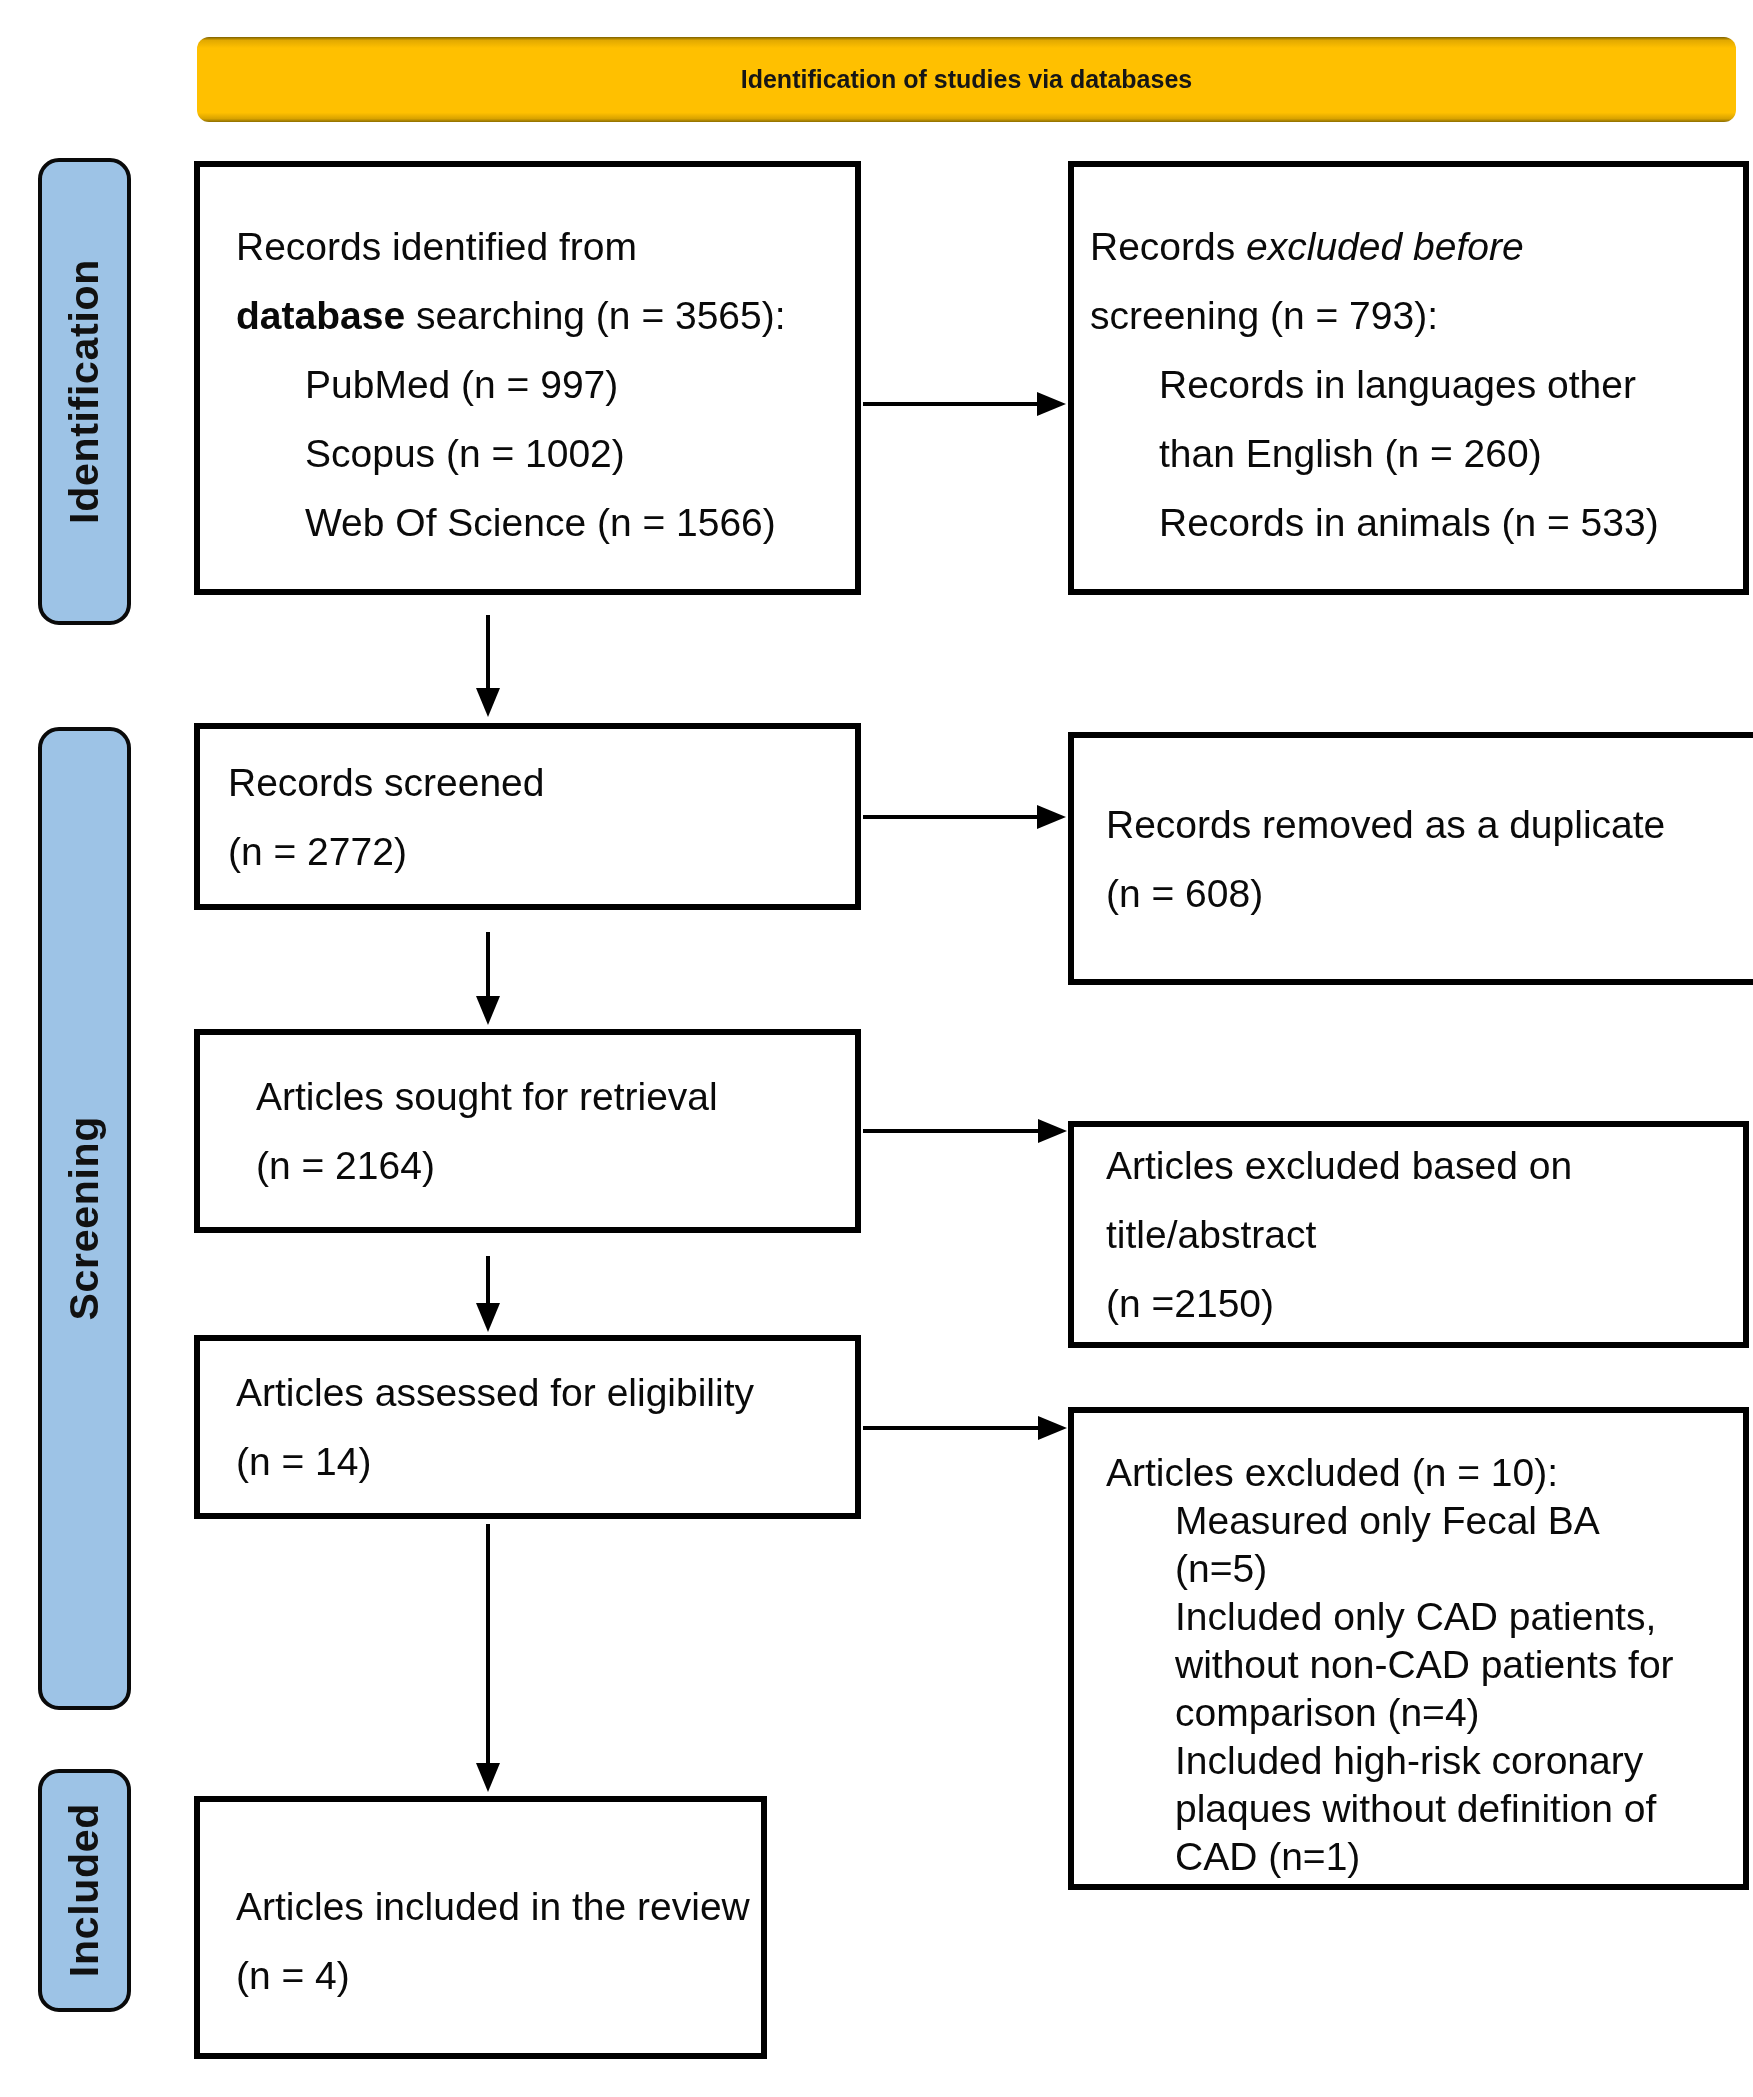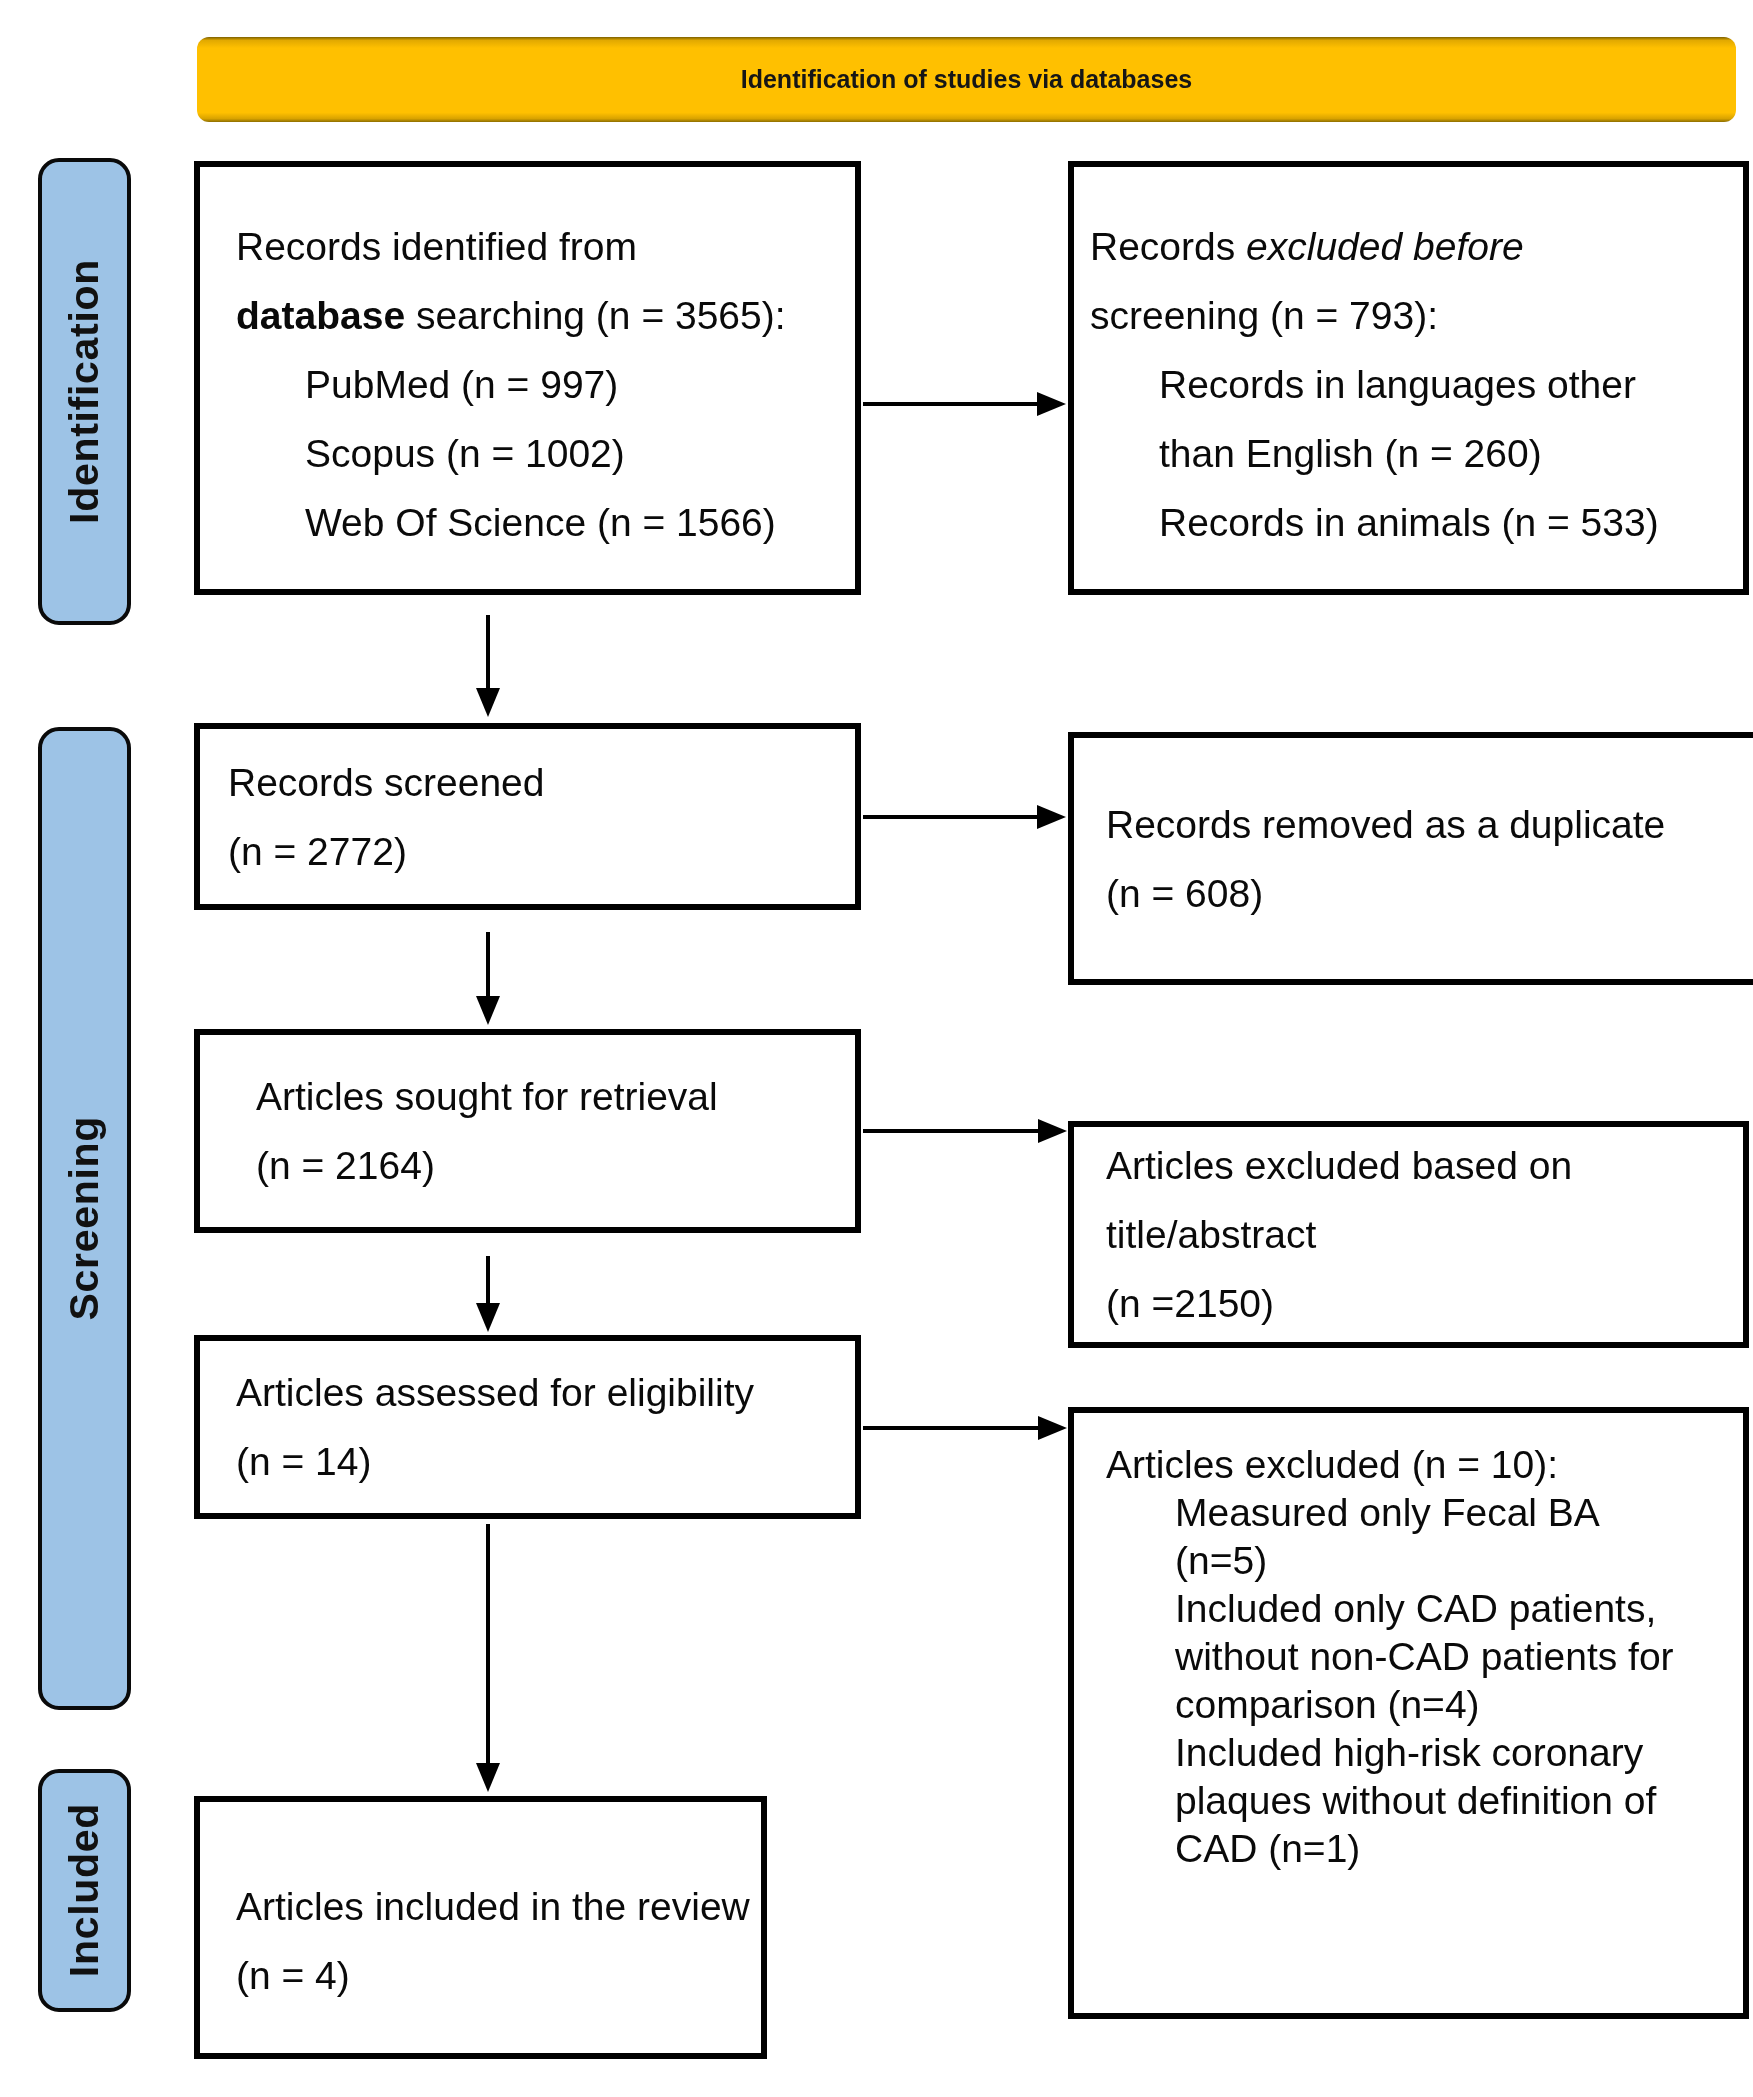--- a/index.html
+++ b/index.html
@@ -107,21 +107,21 @@
       <div class="line"><span>Records removed as a duplicate</span></div>
       <div class="line"><span>(n = 608)</span></div>
     </div>
 
   <div class="fbox center" style="left:1068px;top:1121px;width:681px;height:227px;padding-left:32px;">
       <div class="line"><span>Articles excluded based on</span></div>
       <div class="line"><span>title/abstract</span></div>
       <div class="line"><span>(n =2150)</span></div>
     </div>
 
-  <div class="fbox top tight" style="left:1068px;top:1407px;width:681px;height:612px;padding:28px 10px 10px 32px;">
+  <div class="fbox top tight" style="left:1068px;top:1407px;width:681px;height:483px;padding:36px 10px 10px 32px;">
       <div class="line"><span>Articles excluded (n = 10):</span></div>
       <div class="line indent"><span>Measured only Fecal BA</span></div>
       <div class="line indent"><span>(n=5)</span></div>
       <div class="line indent"><span>Included only CAD patients,</span></div>
       <div class="line indent"><span>without non-CAD patients for</span></div>
       <div class="line indent"><span>comparison (n=4)</span></div>
       <div class="line indent"><span>Included high-risk coronary</span></div>
       <div class="line indent"><span>plaques without definition of</span></div>
       <div class="line indent"><span>CAD (n=1)</span></div>
     </div>

